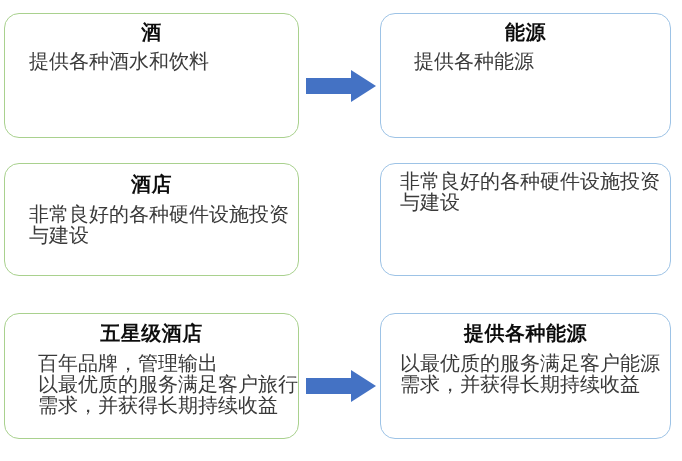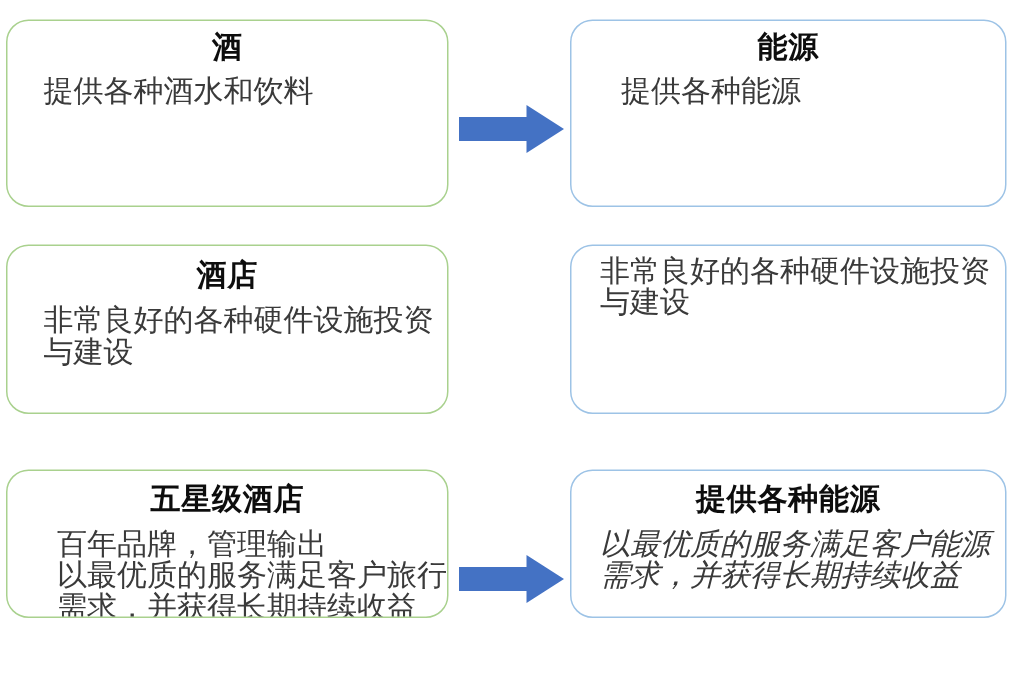--- a/index.html
+++ b/index.html
@@ -66,25 +66,25 @@
   
   .row-2 { top: 163px; height: 113px; }
   .row-2 .box { top: 0; height: 113px; }
   .row-2 .box-title { margin-top: 8px; }
   .row-2 .box-body { margin-top: 7px; }
   .row-2 .left  .box-body { margin-left: 24px; }
   .row-2 .right .box-body { margin-left: 19px; }
 
   
   .row-3 { top: 313px; height: 127px; }
-  .row-3 .box { top: 0; height: 99px; }
+  .row-3 .box { top: 0; height: 126px; }
   .row-3 .box-title { margin-top: 7px; }
   .row-3 .box-body { margin-top: 7px; }
   .row-3 .left  .box-body { margin-left: 33px; }
-  .row-3 .right .box-body { margin-left: 19px; font-style: italic; }
+  .row-3 .right .box-body { margin-left: 19px; }
 
   .arrow {
     position: absolute;
     left: 306px;
     width: 70px;
     height: 32px;
   }
   .row-1 .arrow { top: 57px; }
   .row-2 .arrow { top: 207px; }
   .arrow svg { display: block; width: 70px; height: 32px; }

